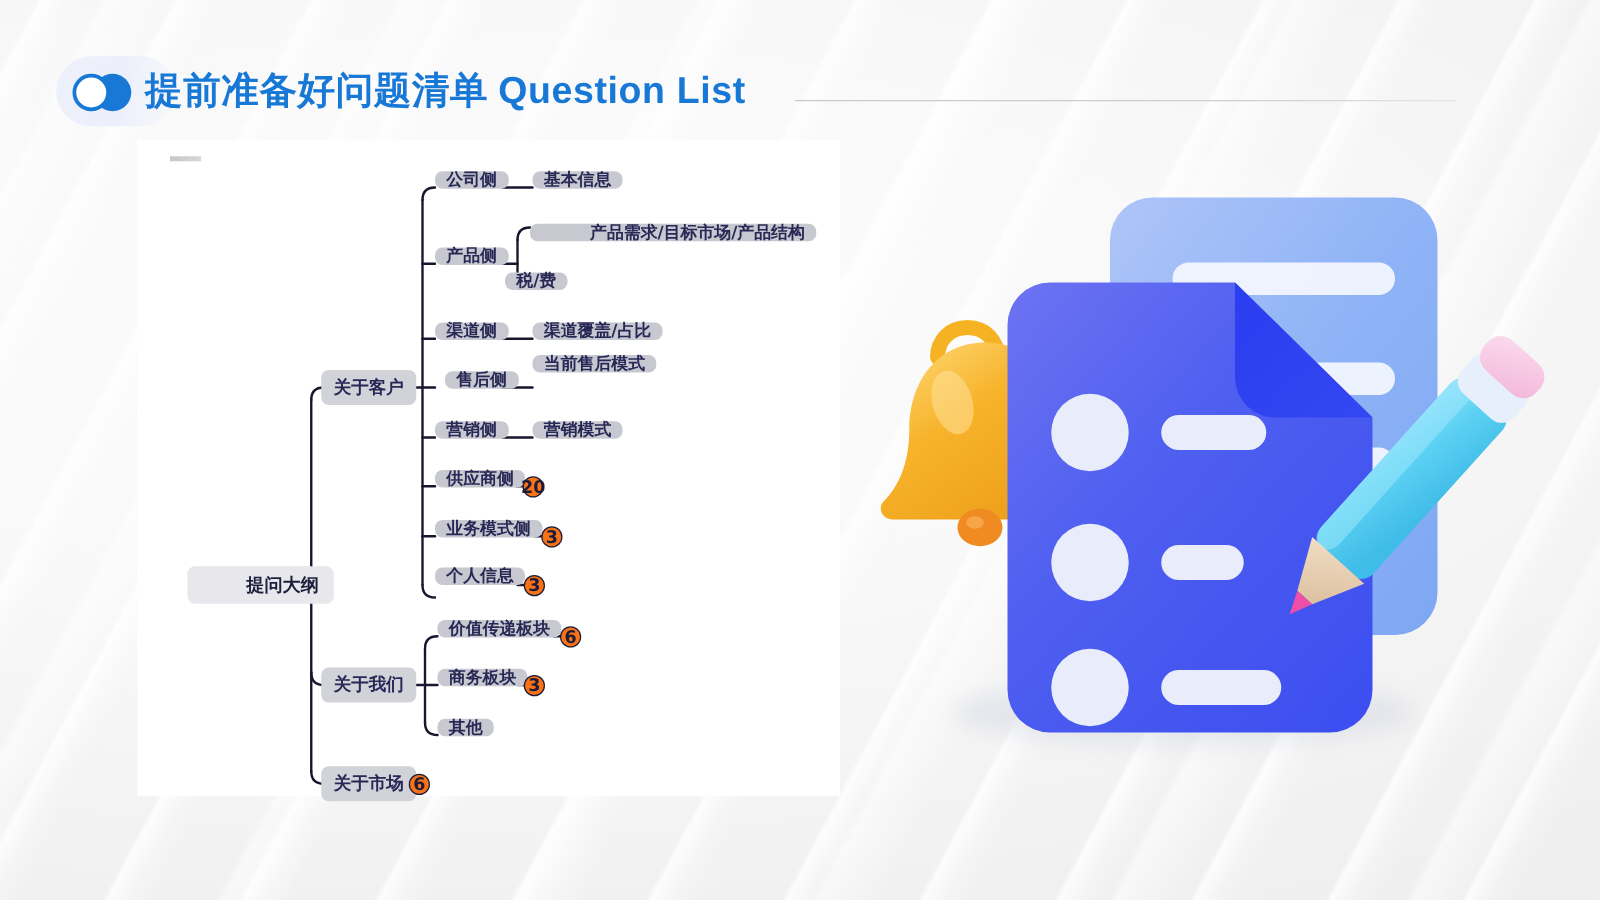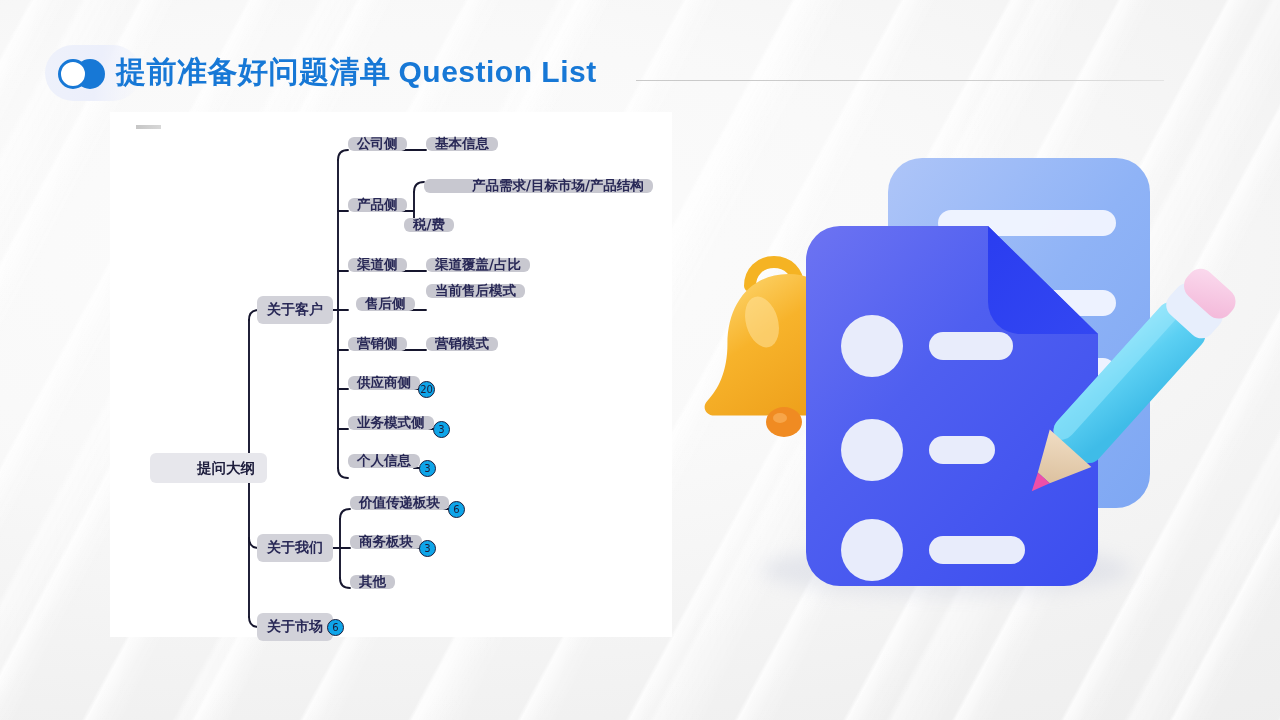--- a/index.html
+++ b/index.html
@@ -150,24 +150,24 @@
     font-size: 14px;
   }
 
   
   .badge {
     position: absolute;
     width: 17px;
     height: 17px;
     border-radius: 50%;
     border: 1.4px solid #1c1c3a;
-    background: #0ea5e9;
+    background: #f97316;
     color: #1c1c3a;
-    font-size: 10px;
-    font-weight: normal;
+    font-size: 14px;
+    font-weight: bold;
     display: flex;
     align-items: center;
     justify-content: center;
     font-family: "DejaVu Sans", "Liberation Sans", sans-serif;
   }
 
   
   .art { position: absolute; left: 676px; top: 150px; width: 560px; height: 470px; }
   .art svg { width: 100%; height: 100%; display: block; }
 </style>

